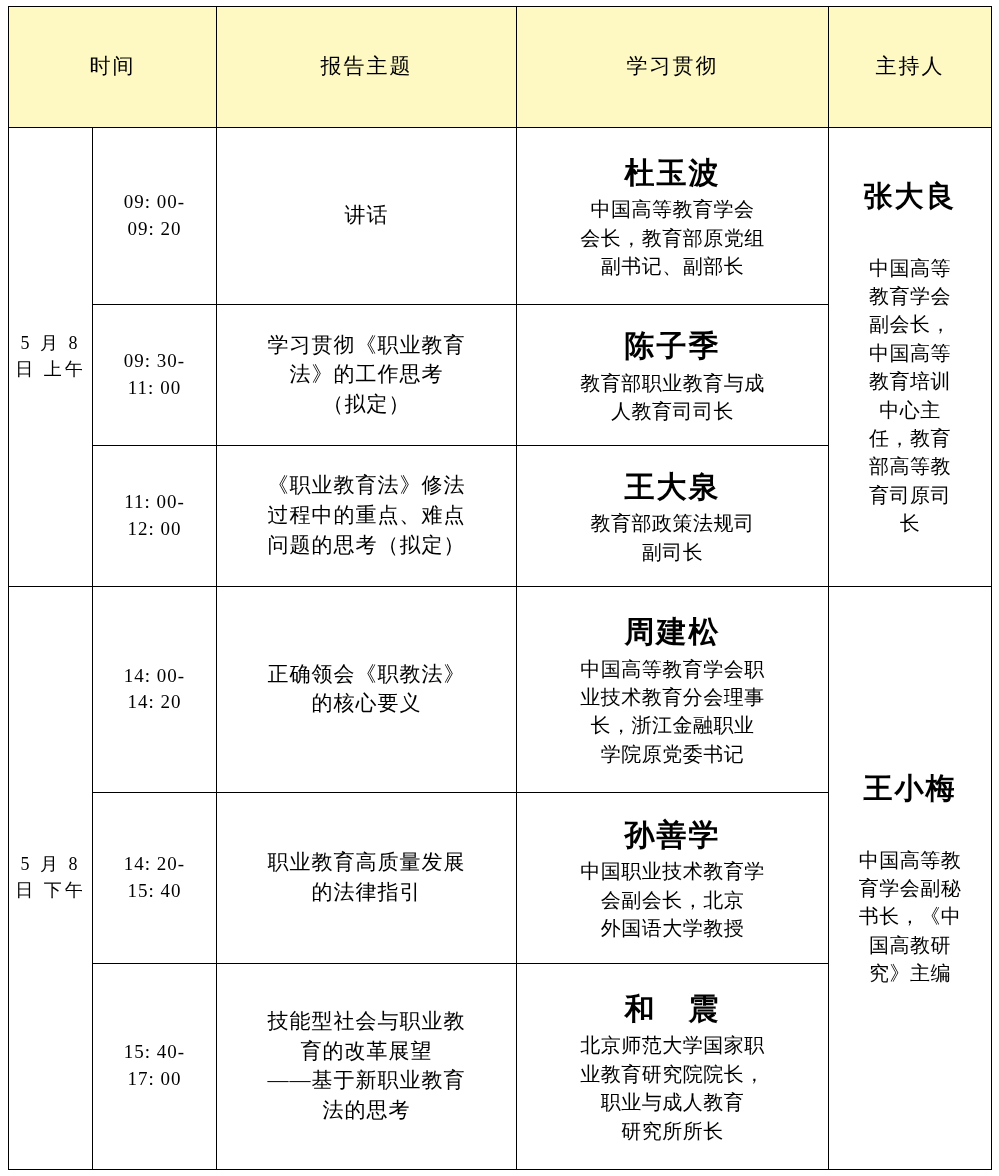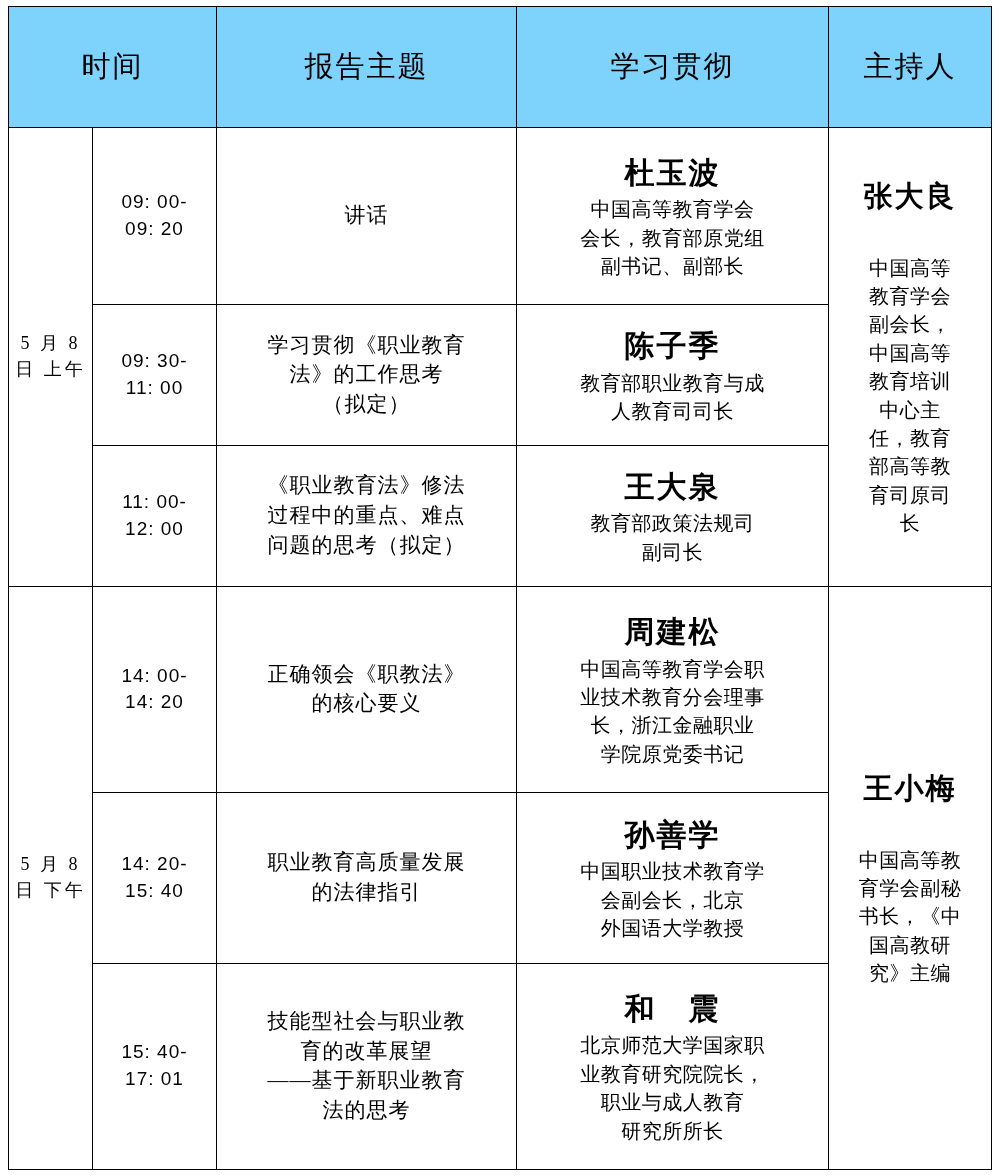--- a/index.html
+++ b/index.html
@@ -29,40 +29,40 @@
   }
   table.schedule td, table.schedule th {
     border: 1px solid #000;
     text-align: center;
     vertical-align: middle;
     padding: 4px 6px;
     font-weight: normal;
     line-height: 1.42;
   }
   thead th {
-    background: #7dd3fc;
-    font-size: 29px;
+    background: #fef9c3;
+    font-size: 21px;
     letter-spacing: 2px;
     height: 112px;
   }
   
   col.c-day   { width: 84px; }
   col.c-time  { width: 124px; }
   col.c-topic { width: 300px; }
   col.c-expert{ width: 312px; }
   col.c-host  { width: 163px; }
 
   td.day-cell {
     font-size: 18px;
     letter-spacing: 3px;
     line-height: 1.7;
   }
   td.time-cell {
     font-size: 19px;
-    font-family: Liberation Sans, sans-serif;
+    font-family: Liberation Serif, serif;
     letter-spacing: 1px;
     line-height: 1.65;
     white-space: pre-line;
   }
   td.topic-cell {
     font-size: 21px;
     letter-spacing: 1px;
     line-height: 1.62;
     white-space: pre-line;
   }
@@ -207,21 +207,21 @@
 的法律指引</td>
         <td class="expert-cell">
           <span class="name">孙善学</span>
           <span class="title">中国职业技术教育学
 会副会长，北京
 外国语大学教授</span>
         </td>
       </tr>
       <tr>
         <td class="time-cell">15: 40-
-17: 01</td>
+17: 00</td>
         <td class="topic-cell">技能型社会与职业教
 育的改革展望
 ——基于新职业教育
 法的思考</td>
         <td class="expert-cell">
           <span class="name">和　震</span>
           <span class="title">北京师范大学国家职
 业教育研究院院长，
 职业与成人教育
 研究所所长</span>

